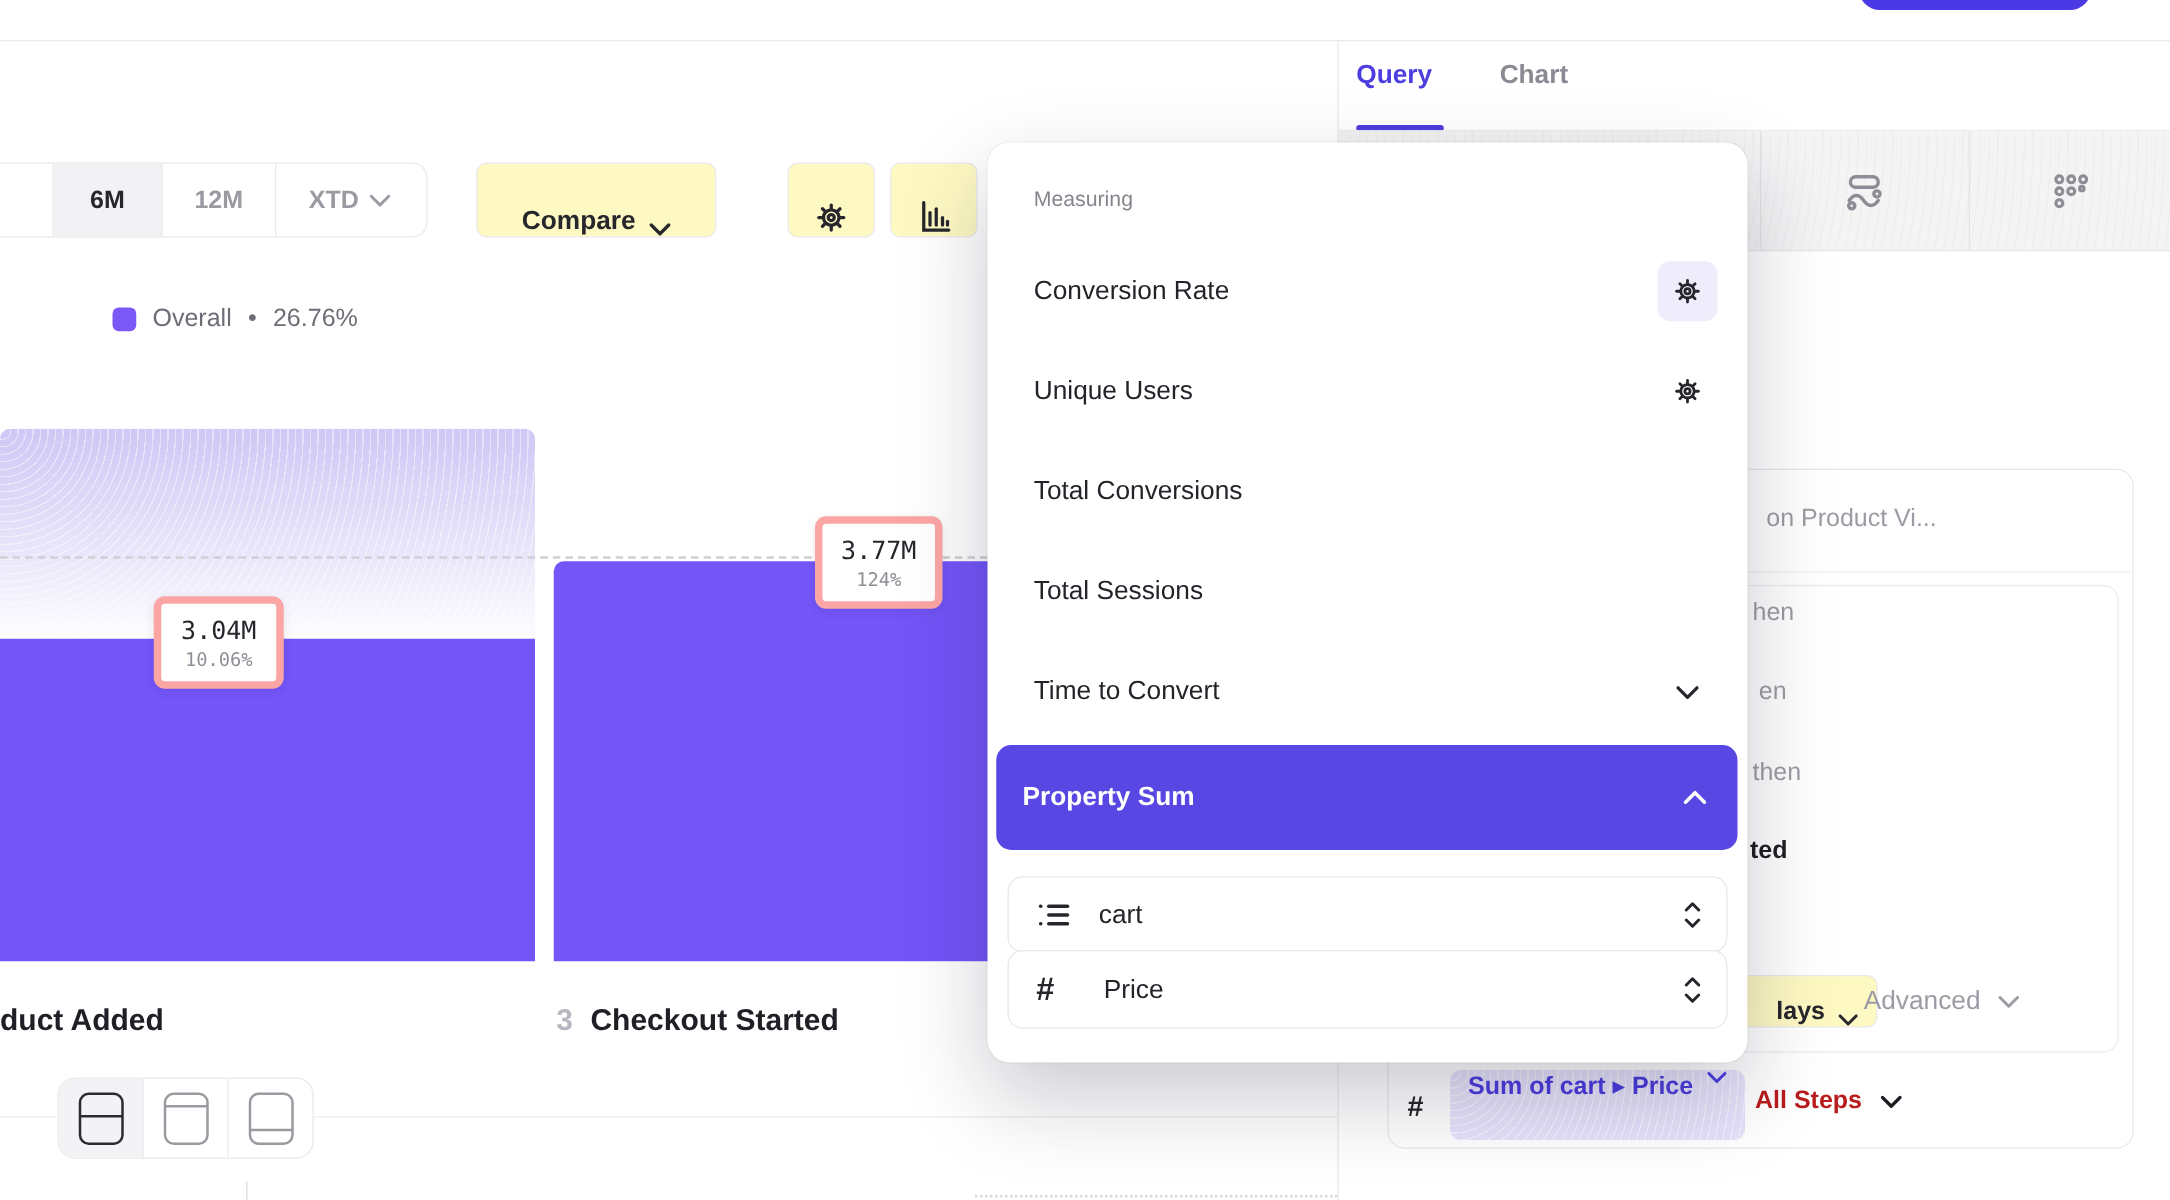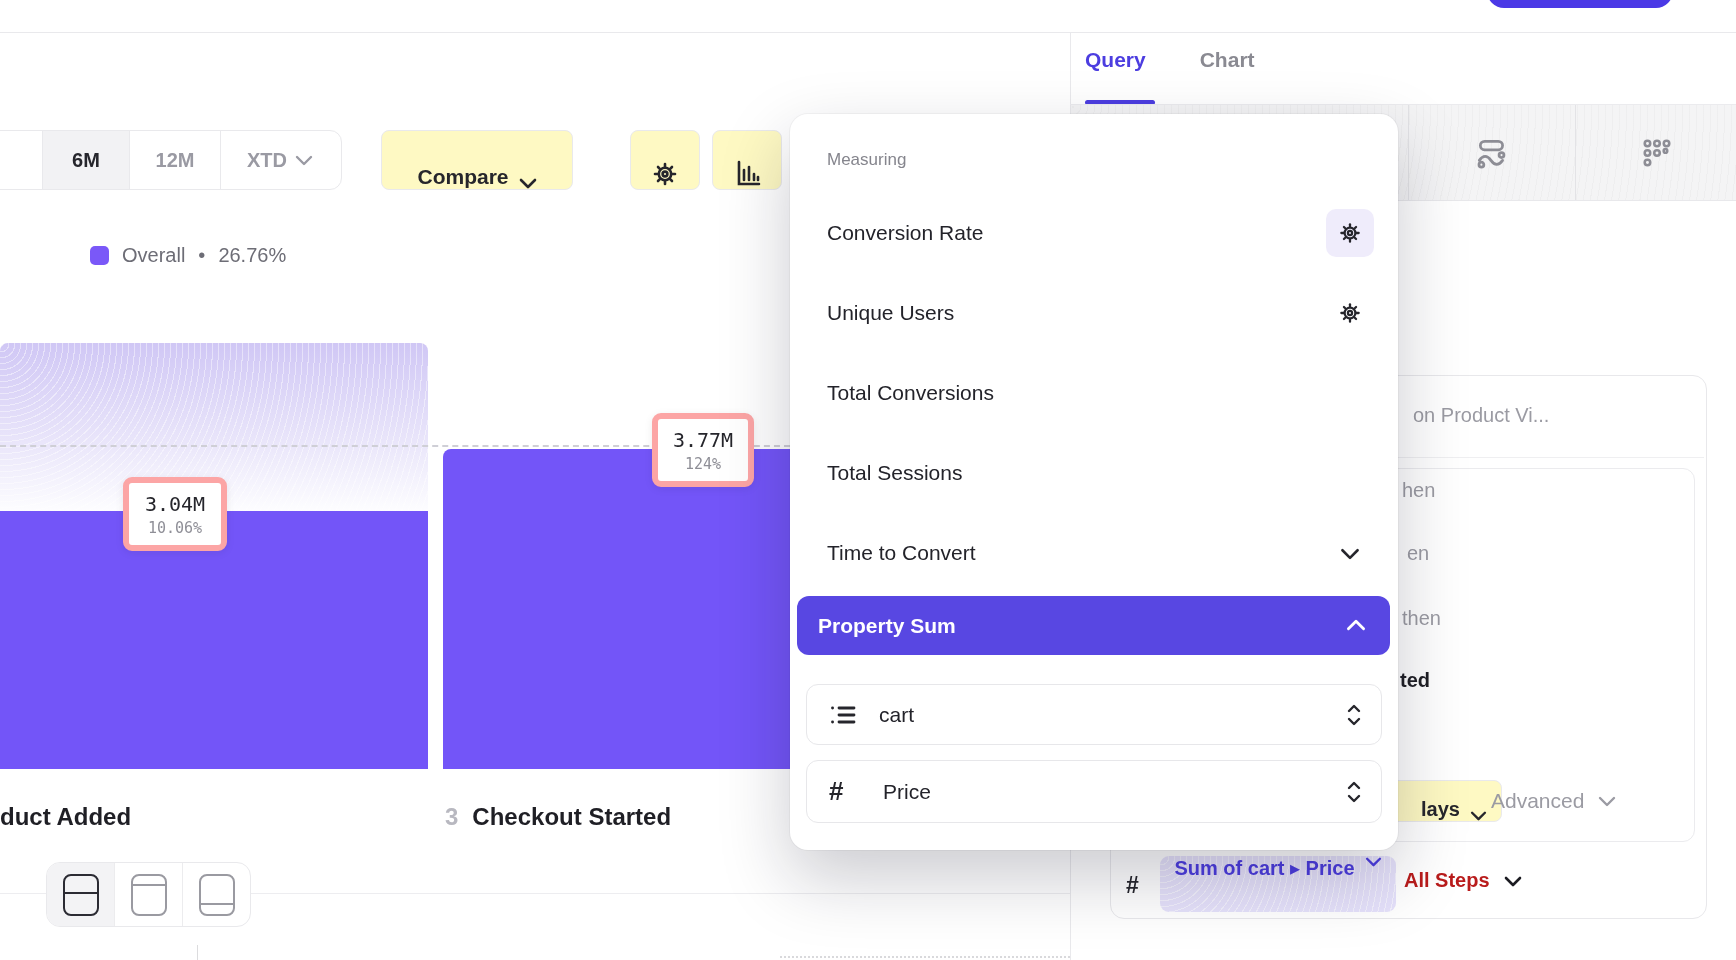--- a/index.html
+++ b/index.html
@@ -89,26 +89,26 @@
   
   .panel{left:790px;top:114px;width:608px;height:736px;background:#fff;border-radius:18px;
          box-shadow:0 0 0 1px rgba(20,20,30,.04), 0 28px 70px rgba(20,20,40,.22);}
   .mtitle{left:827px;top:150px;font-size:17px;color:#85858d;}
   .mitem{left:790px;width:608px;height:48px;display:flex;align-items:center;padding:0 24px 0 37px;box-sizing:border-box;
          font-size:21px;font-weight:500;color:#23232a;cursor:pointer;}
   .mi0{top:209px;} .mi1{top:289px;} .mi2{top:369px;} .mi3{top:449px;} .mi4{top:529px;}
   .mitem .grow{flex:1;}
   .gearwrap{width:48px;height:48px;border-radius:10px;display:flex;align-items:center;justify-content:center;cursor:pointer;}
   .gearbg{background:#efecfb;}
-  .psrow{left:797px;top:596px;width:593px;height:59px;background:#5847e2;border-radius:12px;display:flex;align-items:center;
+  .psrow{left:797px;top:596px;width:593px;height:84px;background:#5847e2;border-radius:12px;display:flex;align-items:center;
          padding:0 24px 0 21px;box-sizing:border-box;color:#fff;font-size:21px;font-weight:600;cursor:pointer;}
   .proprow{left:806px;width:576px;height:61px;background:#fff;border:1.5px solid #e7e7ea;border-radius:12px;
            display:flex;align-items:center;gap:22px;padding:0 18px 0 22px;box-sizing:border-box;
            font-size:21px;color:#23232a;cursor:pointer;}
-  .cartrow{top:684px;} .pricerow{top:760px;height:63px;}
+  .cartrow{top:701px;} .pricerow{top:760px;height:63px;}
   .hashicon{font-size:26px;font-weight:700;color:#26262c;width:32px;}
   .grow{flex:1;}
 </style>
 </head>
 <body>
 
 <div class="stage">
 
   <div class="abs topbar"></div>
   <div class="abs topbtn"></div>

